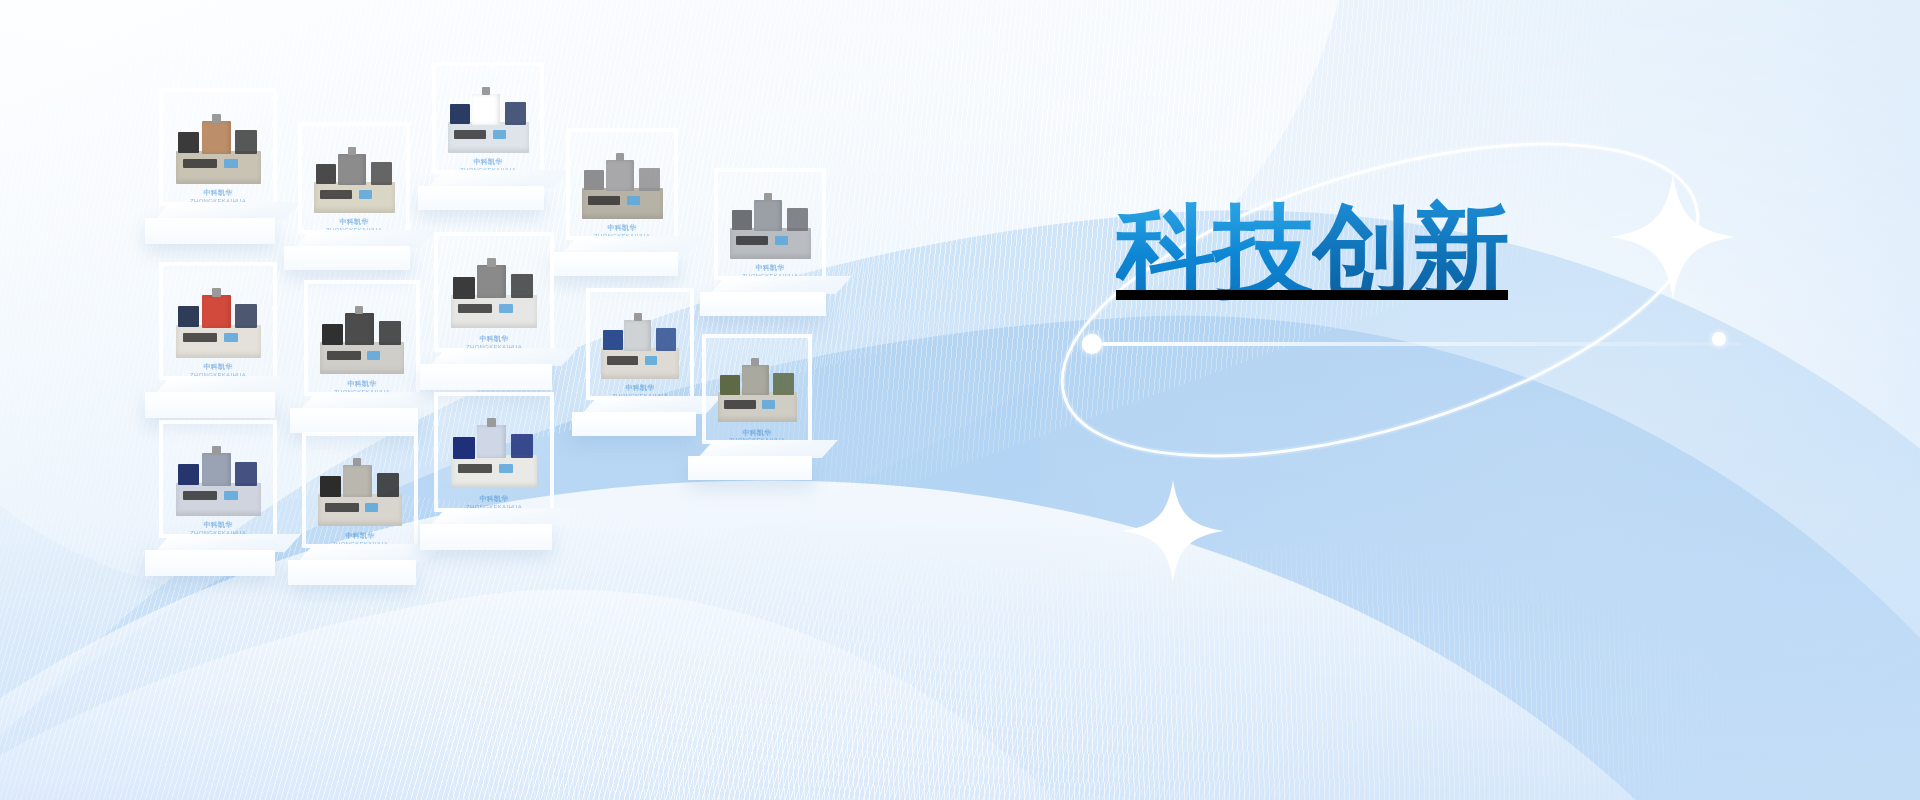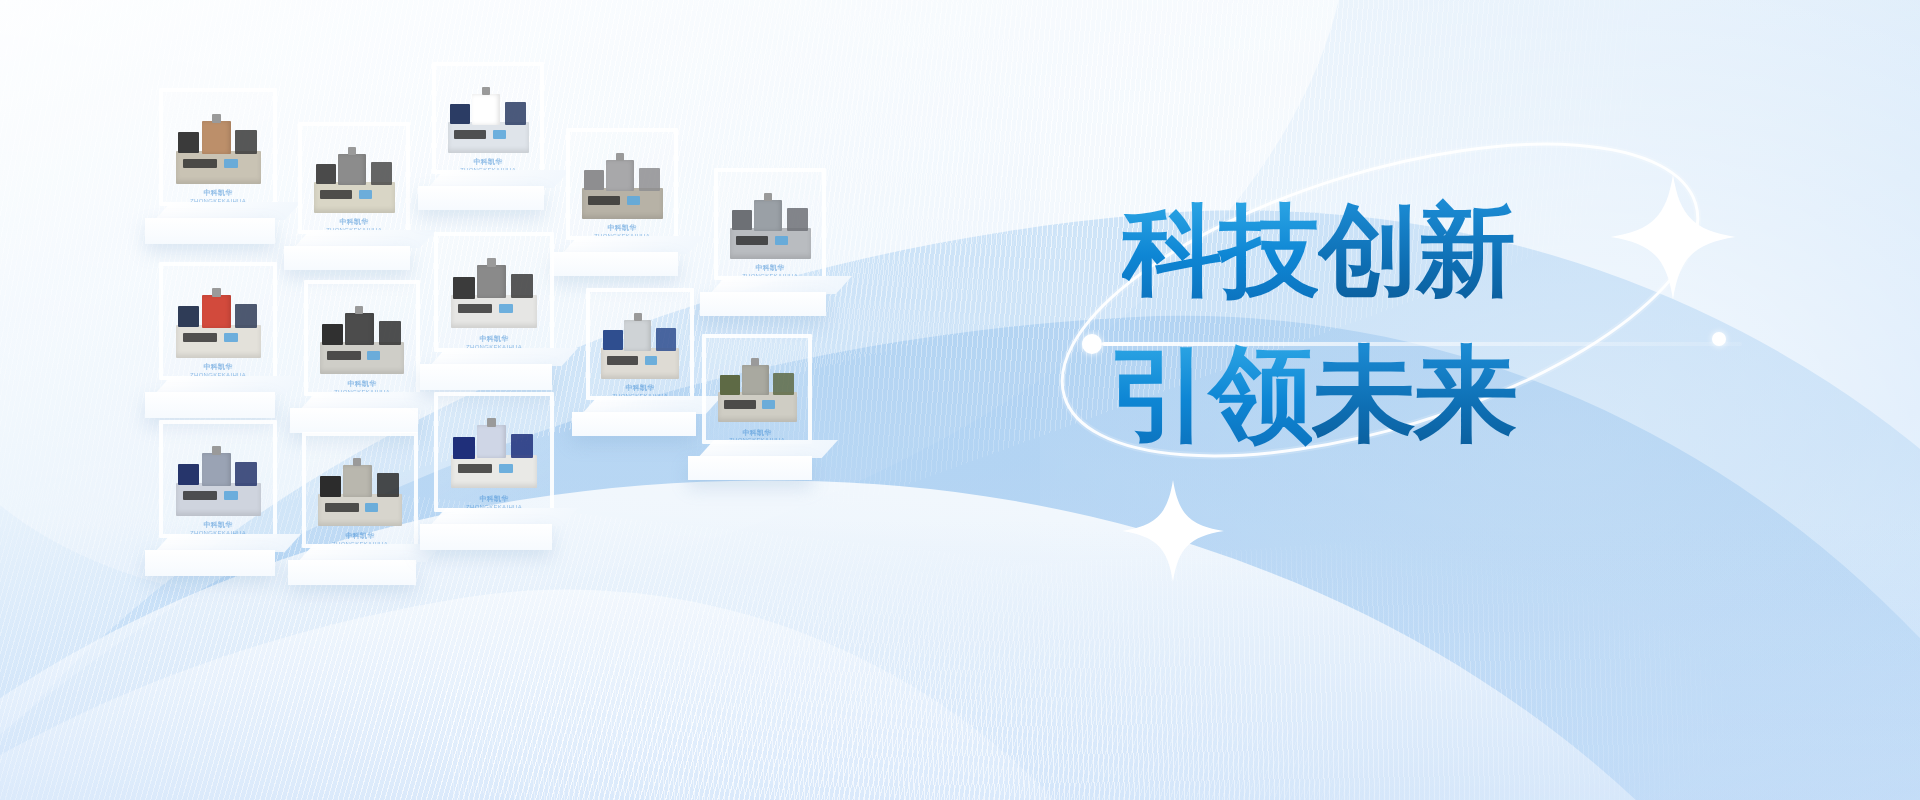--- a/index.html
+++ b/index.html
@@ -131,21 +131,21 @@
   .wm{
     position:absolute;left:50%;transform:translateX(-50%);
     color:#3d8bd4;white-space:nowrap;text-align:center;line-height:1.25;
     opacity:.55;font-size:6px;letter-spacing:.3px;
   }
   .wm b{display:block;font-size:7px;font-weight:700;}
 
   
   #headline{position:absolute;left:1108px;top:200px;width:720px;}
   .line{white-space:nowrap;font-weight:900;line-height:1;}
-  .line1{font-size:100px;margin-left:14px;}
+  .line1{font-size:100px;margin-left:8px;text-decoration:underline;}
   .line2{font-size:104px;margin-top:42px;}
   .seg-a{
     background:linear-gradient(180deg,#2fa8e6 0%,#0e86d4 55%,#0c72bd 100%);
     -webkit-background-clip:text;background-clip:text;color:transparent;
     letter-spacing:-2px;
   }
   .seg-b{
     background:linear-gradient(180deg,#1d8fd8 0%,#0e6fb4 60%,#0b5e9c 100%);
     -webkit-background-clip:text;background-clip:text;color:transparent;
     letter-spacing:-2px;
@@ -425,18 +425,15 @@
     <div class="bar"></div>
   </div>
   <div class="dotline" style="left:1712px;top:332px;">
     <div class="dot" style="width:14px;height:14px;"></div>
   </div>
 
   <div id="headline">
     <div class="line line1">
       <span class="seg-a">科技</span><span class="seg-b">创新</span>
     </div>
-    <div class="line line2">
-      <span class="seg-a">引领</span><span class="seg-b">未来</span>
-    </div>
   </div>
 
 </div>
 
 </body></html>

